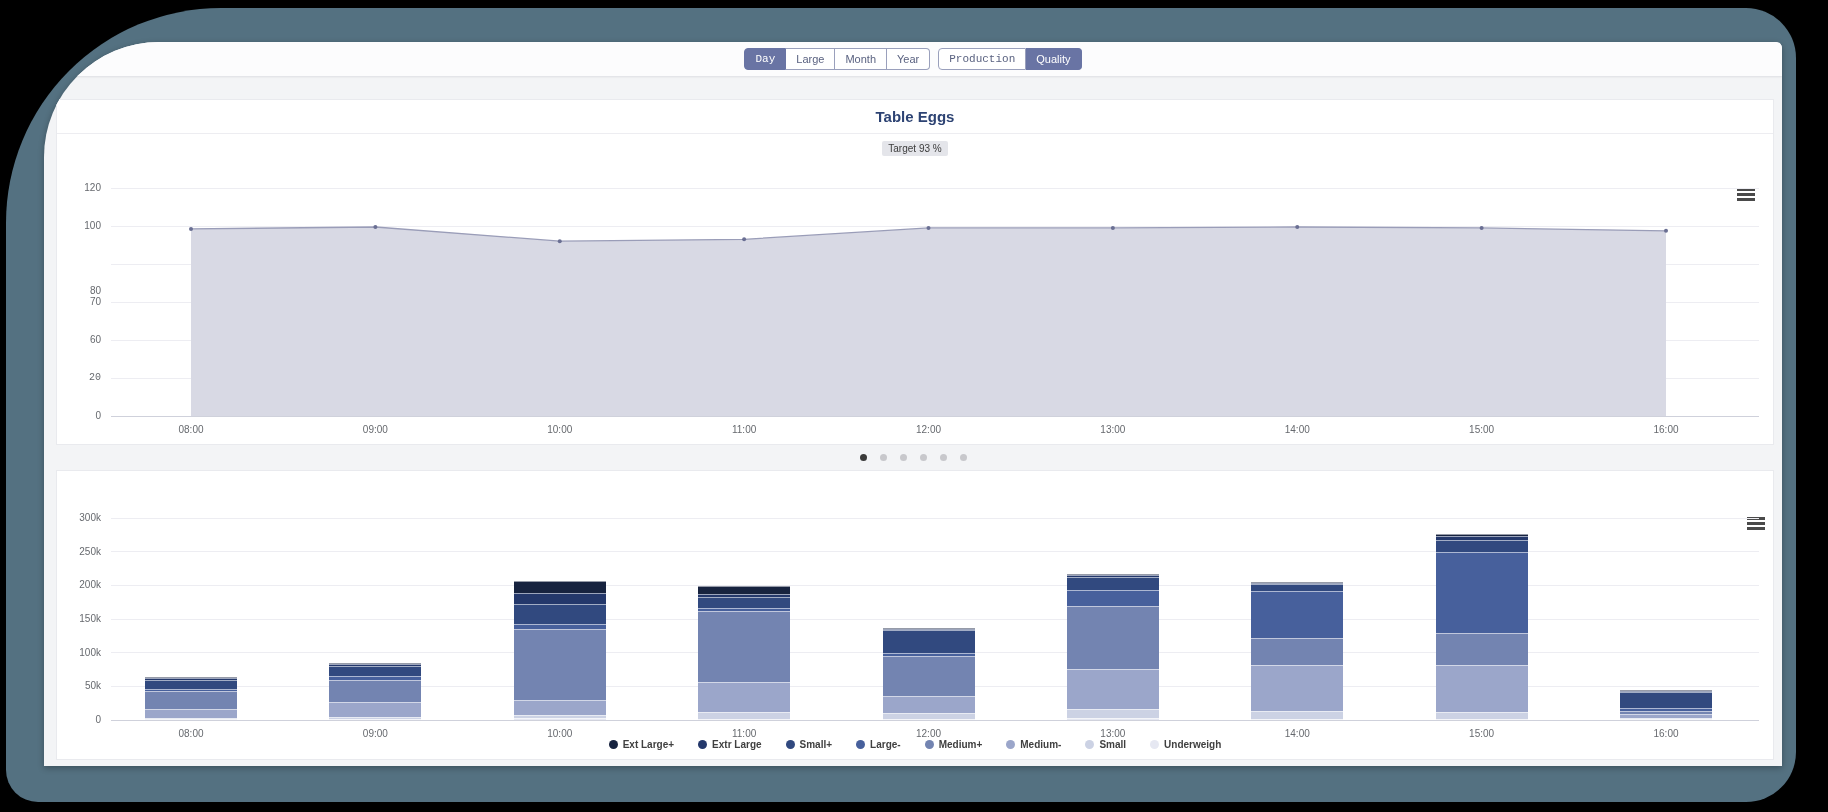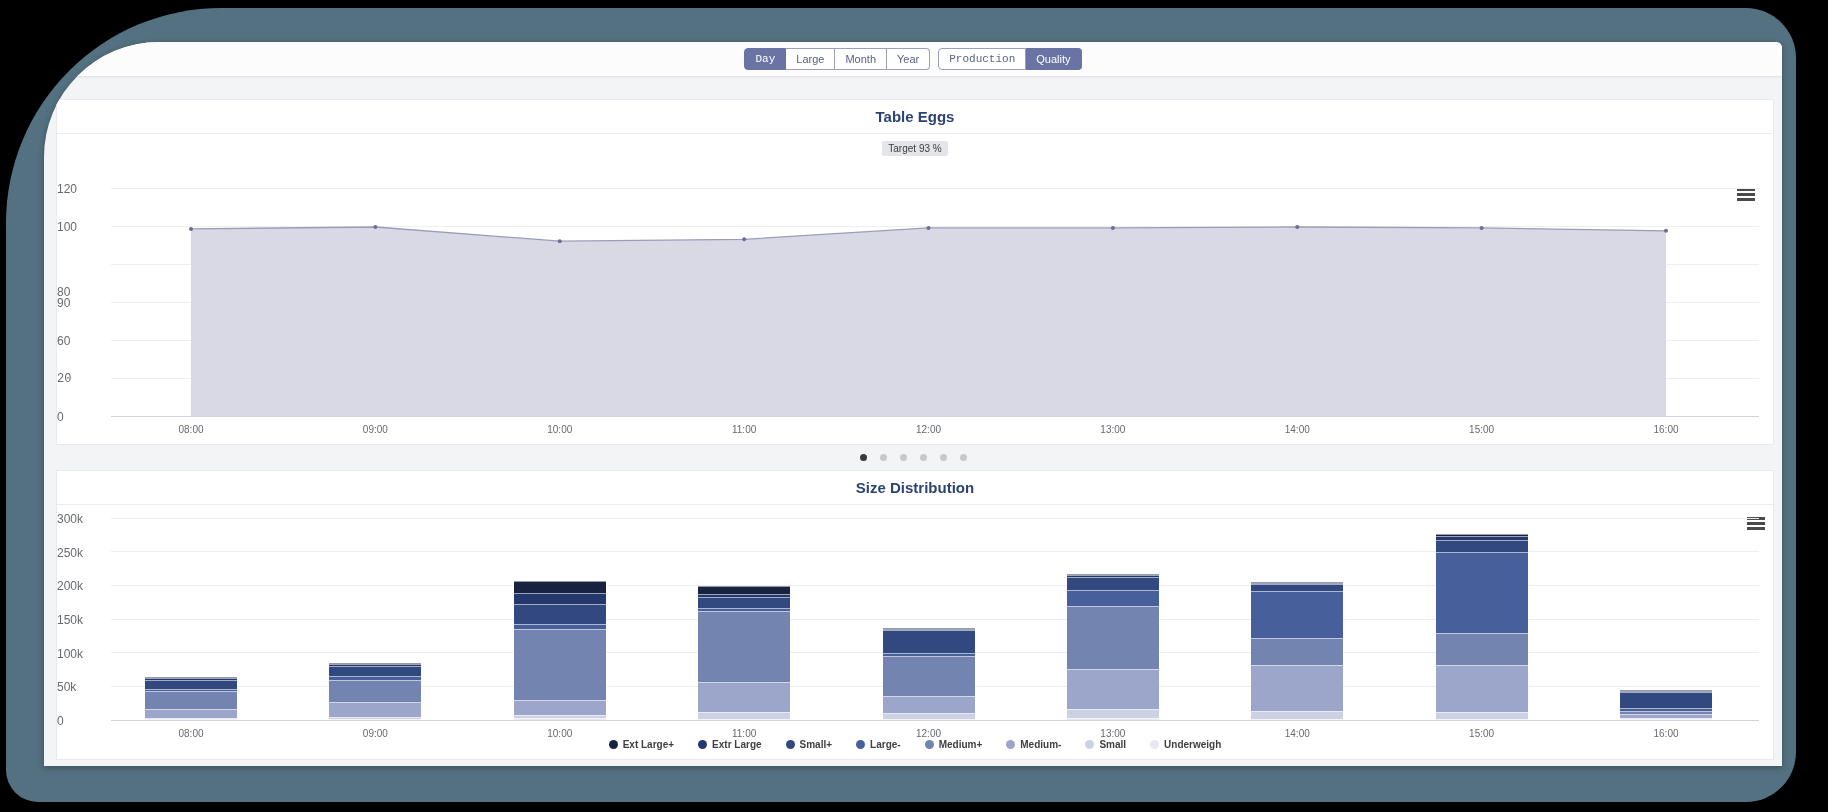--- a/index.html
+++ b/index.html
@@ -44,21 +44,21 @@
   .badge{
     display:inline-block;background:#e4e5ea;color:#3c3c3c;font-size:10px;
     padding:2px 6px;border-radius:2px;
   }
   .burger{position:absolute;width:18px;cursor:pointer;}
   .burger span{display:block;height:2.5px;background:#4a4a4a;margin-bottom:2.5px;}
   .plot{position:absolute;}
   .gridline{position:absolute;left:0;width:100%;height:1px;background:#ededf2;}
   .gridline.zero{background:#cfd1db;}
   .ytick{
-    position:absolute;width:44px;text-align:left;font-size:12px;color:#66696e;
+    position:absolute;width:44px;text-align:right;font-size:10px;color:#66696e;
   }
   .xtick{
     position:absolute;width:60px;text-align:center;font-size:10px;color:#66696e;
   }
   .bar{
     position:absolute;bottom:0;width:92px;display:flex;flex-direction:column-reverse;
   }
   .seg{width:100%;box-sizing:border-box;border-top:1px solid rgba(255,255,255,.55);}
   .legend{
     position:absolute;left:0;width:100%;display:flex;justify-content:center;gap:24px;
@@ -105,21 +105,21 @@
     </div>
     <div class="plot" id="plot1" style="left:54px;top:88px;width:1648px;height:228px;">
 
     <div class="gridline zero" style="top: 227.5px;"></div>
         <div class="ytick" style="left: -54px; top: 222px;">0</div>
         <div class="gridline" style="top: 189.5px;"></div>
         <div class="ytick" style="left: -54px; top: 184px; font-family: Liberation Mono, monospace;">20</div>
         <div class="gridline" style="top: 151.5px;"></div>
         <div class="ytick" style="left: -54px; top: 146px;">60</div>
         <div class="gridline" style="top: 113.5px;"></div>
-        <div class="ytick" style="left: -54px; top: 108px;">90</div>
+        <div class="ytick" style="left: -54px; top: 108px;">70</div>
         <div class="gridline" style="top: 75.5px;"></div>
         <div class="ytick" style="left: -54px; top: 70px; margin-top: 27px;">80</div>
         <div class="gridline" style="top: 37.5px;"></div>
         <div class="ytick" style="left: -54px; top: 32px;">100</div>
         <div class="gridline" style="top: -0.5px;"></div>
         <div class="ytick" style="left: -54px; top: -6px;">120</div>
         <div class="xtick" style="left: 50px; top: 236px;">08:00</div>
         <div class="xtick" style="left: 234.375px; top: 236px;">09:00</div>
         <div class="xtick" style="left: 418.75px; top: 236px;">10:00</div>
         <div class="xtick" style="left: 603.125px; top: 236px;">11:00</div>
@@ -147,21 +147,20 @@
   <div class="dots" id="dots">
       <div class="dot active"></div>
       <div class="dot"></div>
       <div class="dot"></div>
       <div class="dot"></div>
       <div class="dot"></div>
       <div class="dot"></div>
     </div>
 
   <div class="card card2">
-    <div class="card-title">Size Distribution</div>
     <div class="burger" style="right:8px;top:46px;">
       <span></span>
         <span></span>
         <span></span>
     </div>
     <div class="plot" id="plot2" style="left:54px;top:47px;width:1648px;height:202px;">
 
     <div class="gridline zero" style="top: 201.5px;"></div>
         <div class="ytick" style="left: -54px; top: 196px;">0</div>
         <div class="gridline" style="top: 167.833px;"></div>

